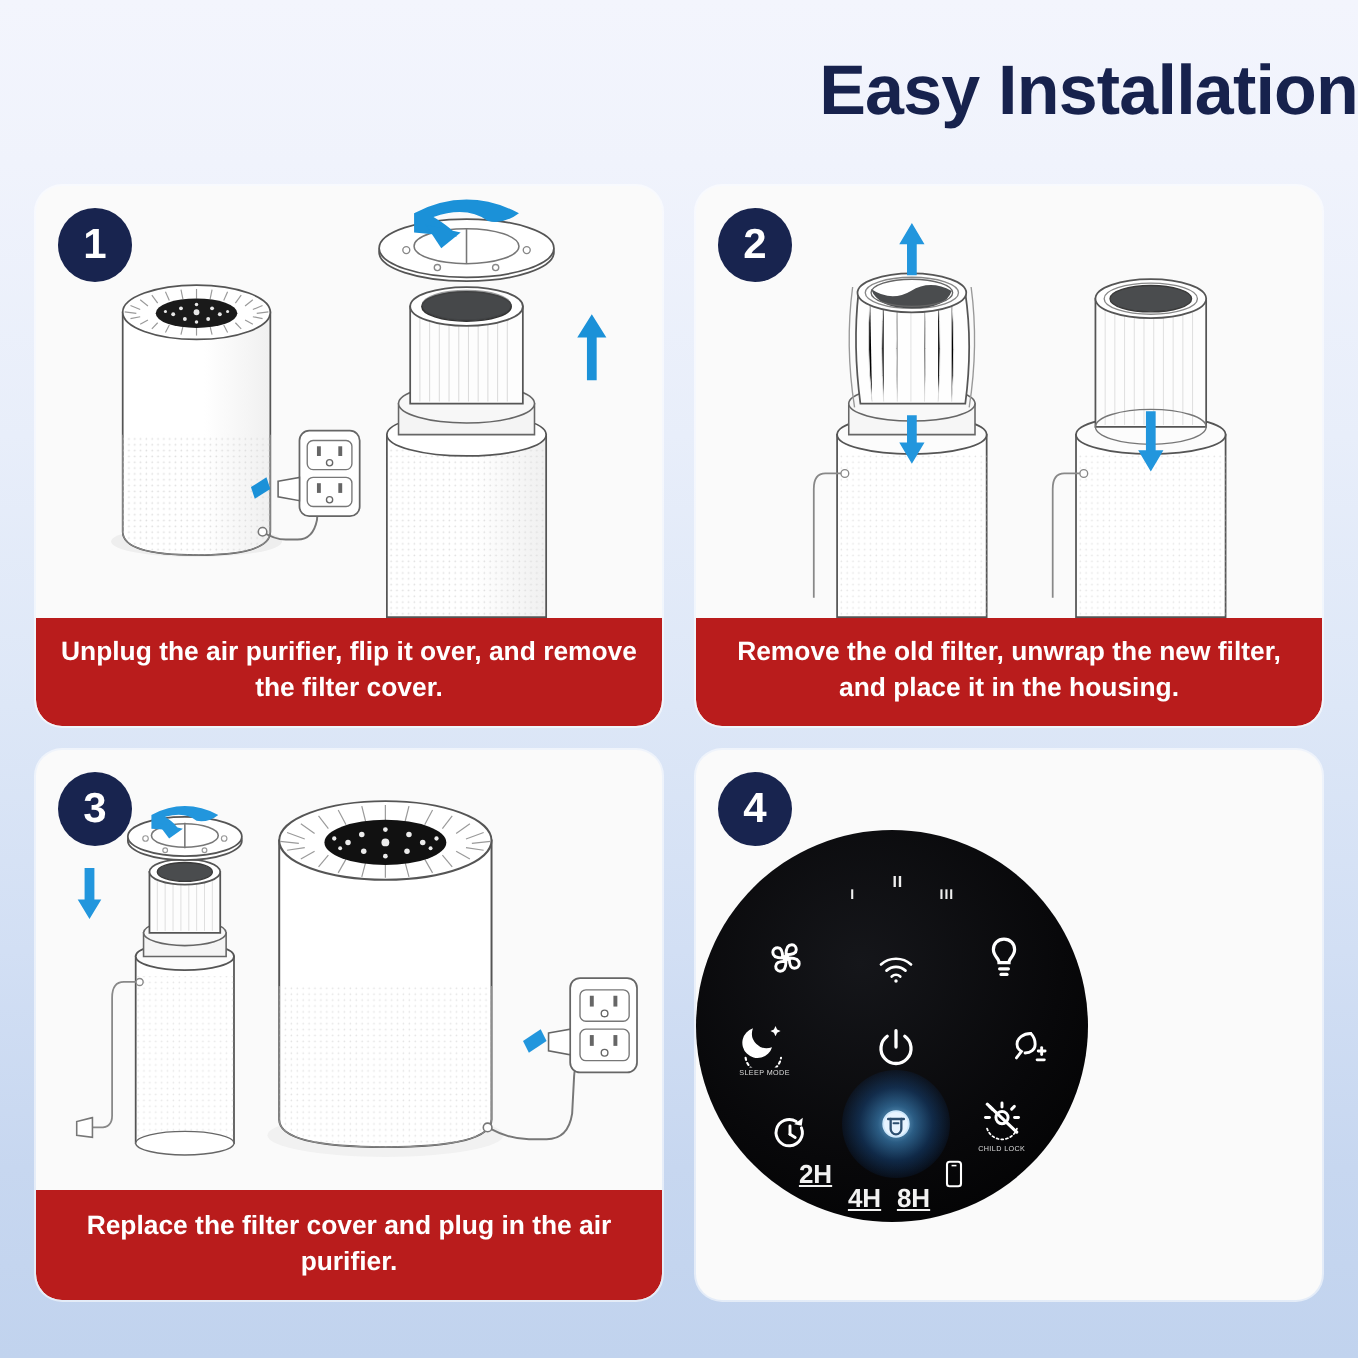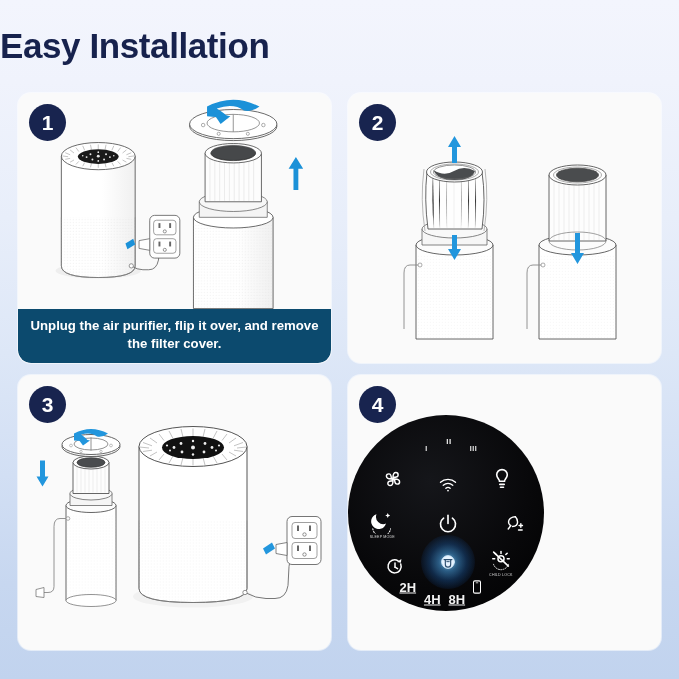--- a/index.html
+++ b/index.html
@@ -21,21 +21,21 @@
         #c7d7f0 86%,
         #c1d3ee 100%);
     position: relative;
   }
 
   
   .title-wrap {
     height: 92px;
     display: flex;
     align-items: center;
-    justify-content: flex-start;
+    justify-content: flex-end;
   }
   .title {
     font-size: 35px;
     font-weight: bold;
     color: #17224d;
     letter-spacing: -0.4px;
   }
 
   
   .grid {
@@ -81,21 +81,21 @@
     font-weight: bold;
     display: flex;
     align-items: center;
     justify-content: center;
     z-index: 6;
     line-height: 1;
   }
 
   
   .caption {
-    background: #0c4a6e;
+    background: #b91c1c;
     color: #ffffff;
     font-size: 13.2px;
     font-weight: bold;
     line-height: 1.38;
     text-align: center;
     padding: 9px 12px 10px;
     min-height: 48px;
     display: flex;
     align-items: center;
     justify-content: center;
@@ -384,20 +384,21 @@
         </g>
 
         <path d="M195 148 L185 148 Q179 148 179 156 L179 212" fill="none" stroke="#888" stroke-width="0.9"></path>
         <circle cx="195" cy="148" r="2" fill="#fff" stroke="#888" stroke-width="0.7"></circle>
 
         <g>
           <path d="M227 116 L227 136 L223 136 L229.5 147 L236 136 L232 136 L232 116 Z" fill="#2296dd"></path>
         </g>
       </svg>
     </div>
+    <div class="caption">Remove the old filter, unwrap the new filter, and place it in the housing.</div>
   </div>
 
   <div class="panel tall">
     <div class="panel-art">
       <div class="badge">3</div>
       <svg viewBox="0 0 313 224" xmlns="http://www.w3.org/2000/svg">
         <defs>
           <pattern id="mesh3" width="3" height="3" patternUnits="userSpaceOnUse">
             <circle cx="1.2" cy="1.2" r="0.42" fill="#dcdcdc"></circle>
           </pattern>
@@ -516,20 +517,21 @@
             <rect x="291" y="145" width="2" height="5.5" fill="#666"></rect>
           <circle cx="286.5" cy="154" r="1.7" fill="none" stroke="#666" stroke-width="0.7"></circle>
           <path d="M258 144 L269 142 L269 155 L258 153 Z" fill="#fff" stroke="#666" stroke-width="0.8"></path>
         </g>
 
         <g>
           <path d="M245 148 L254 142 L257 148 L248 154 Z" fill="#2296dd"></path>
         </g>
       </svg>
     </div>
+    <div class="caption">Replace the filter cover and plug in the air purifier.</div>
   </div>
 
   <div class="panel tall">
     <div class="panel-art">
       <div class="badge">4</div>
 
       <div class="cp-wrap">
         <div class="control-disc">
 
           <div class="cp-item cp-tick" style="left:40%; top:17%;">I</div>

